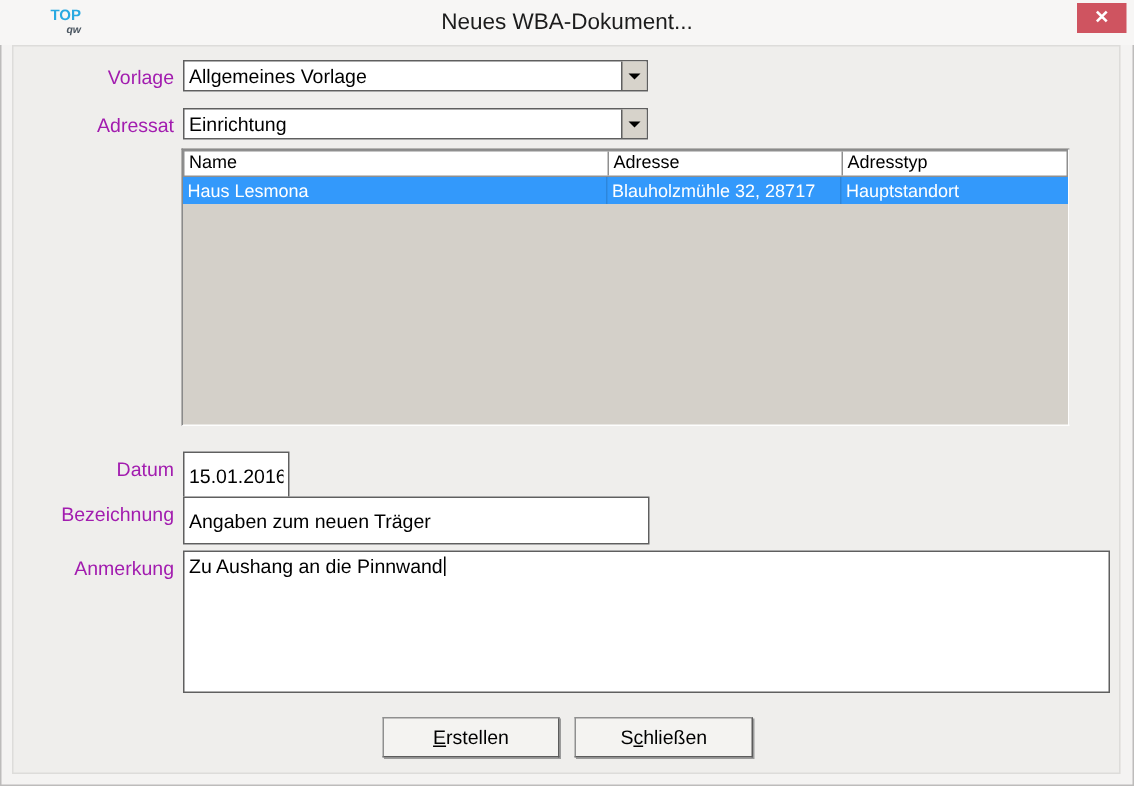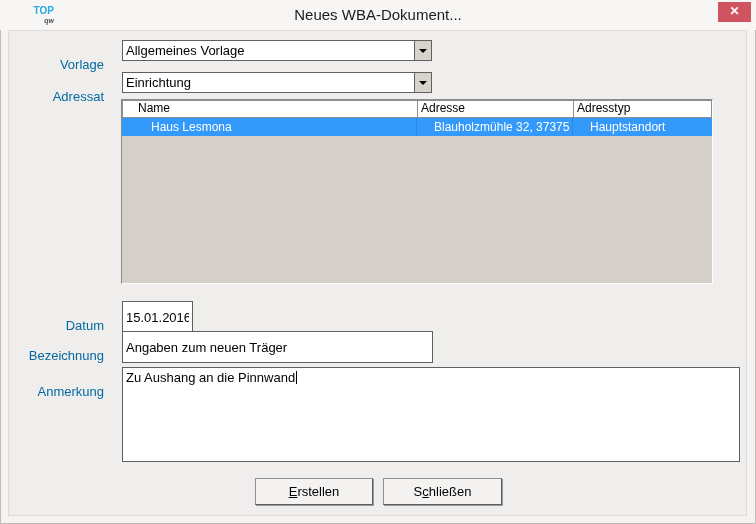--- a/index.html
+++ b/index.html
@@ -21,22 +21,22 @@
     position:absolute;left:718px;top:2px;width:33px;height:20px;background:#cf5460;
     color:#fff;text-align:center;line-height:19px;font-size:12px;font-weight:bold;cursor:pointer;
   }
   
   #panel{
     position:absolute;left:8px;top:30px;width:737px;height:484px;
     background:#efeeec;border:1px solid #dddcda;
   }
   
   .fld-label{
-    position:absolute;left:6px;width:98px;text-align:right;font-size:13px;color:#0369a1;
-    white-space:nowrap;cursor:default;margin-top:13px;
+    position:absolute;left:18px;width:98px;text-align:right;font-size:13px;color:#a21caf;
+    white-space:nowrap;cursor:default;
   }
   
   .combo{
     position:absolute;left:122px;width:310px;height:21px;background:#fff;
     border:1px solid #5f5f5f;box-sizing:border-box;cursor:default;
   }
   .combo .combo-value{
     position:absolute;left:3px;top:0;right:20px;height:19px;line-height:19px;
     font-size:13px;color:#000;white-space:nowrap;overflow:hidden;
   }
@@ -59,25 +59,25 @@
   }
   .hdr-cell{
     height:16px;line-height:15px;font-size:12px;color:#000;padding-left:3px;
     border-right:1px solid #8f8f8f;box-sizing:border-box;overflow:hidden;white-space:nowrap;cursor:pointer;
   }
   .hdr-cell:last-child{border-right:none;}
   .lv-row{
     display:flex;height:18px;background:#3399fb;color:#fff;cursor:pointer;
   }
   .lv-cell{
-    height:18px;line-height:18px;font-size:12px;padding-left:17px;box-sizing:border-box;
+    height:18px;line-height:18px;font-size:12px;padding-left:3px;box-sizing:border-box;
     white-space:nowrap;overflow:hidden;border-right:1px solid rgba(0,0,0,0.12);
   }
   .lv-cell:last-child{border-right:none;}
-  .w-name{width:283px;margin-left:12px;}
+  .w-name{width:283px;}
   .w-adresse{width:156px;}
   .w-adresstyp{width:151px;flex:1;}
   
   .txt{
     position:absolute;height:20px;background:#fff;border:1px solid #5f5f5f;box-sizing:border-box;
     font-family:"Liberation Sans",sans-serif;font-size:13px;color:#000;padding:15px 3px;margin:0;outline:none;
   }
   #anmerkung-box{
     position:absolute;left:122px;top:367px;width:618px;height:95px;background:#fff;
     border:1px solid #5f5f5f;box-sizing:border-box;font-size:13px;color:#000;
@@ -131,21 +131,21 @@
   </div>
 
   <div id="addr-list">
     <div id="addr-header">
       <div class="hdr-cell w-name">Name</div>
       <div class="hdr-cell w-adresse">Adresse</div>
       <div class="hdr-cell w-adresstyp">Adresstyp</div>
     </div>
     <div class="lv-row">
       <div class="lv-cell w-name">Haus Lesmona</div>
-      <div class="lv-cell w-adresse">Blauholzmühle 32, 37375</div>
+      <div class="lv-cell w-adresse">Blauholzmühle 32, 28717</div>
       <div class="lv-cell w-adresstyp">Hauptstandort</div>
     </div>
   </div>
 
   <div class="fld-label" style="top:305px;">Datum</div>
   <input class="txt" style="left: 122px; top: 301px; width: 71px;" type="text" value="15.01.2016">
 
   <div class="fld-label" style="top:335px;">Bezeichnung</div>
   <input class="txt" style="left: 122px; top: 331px; width: 311px;" type="text" value="Angaben zum neuen Träger">
 

